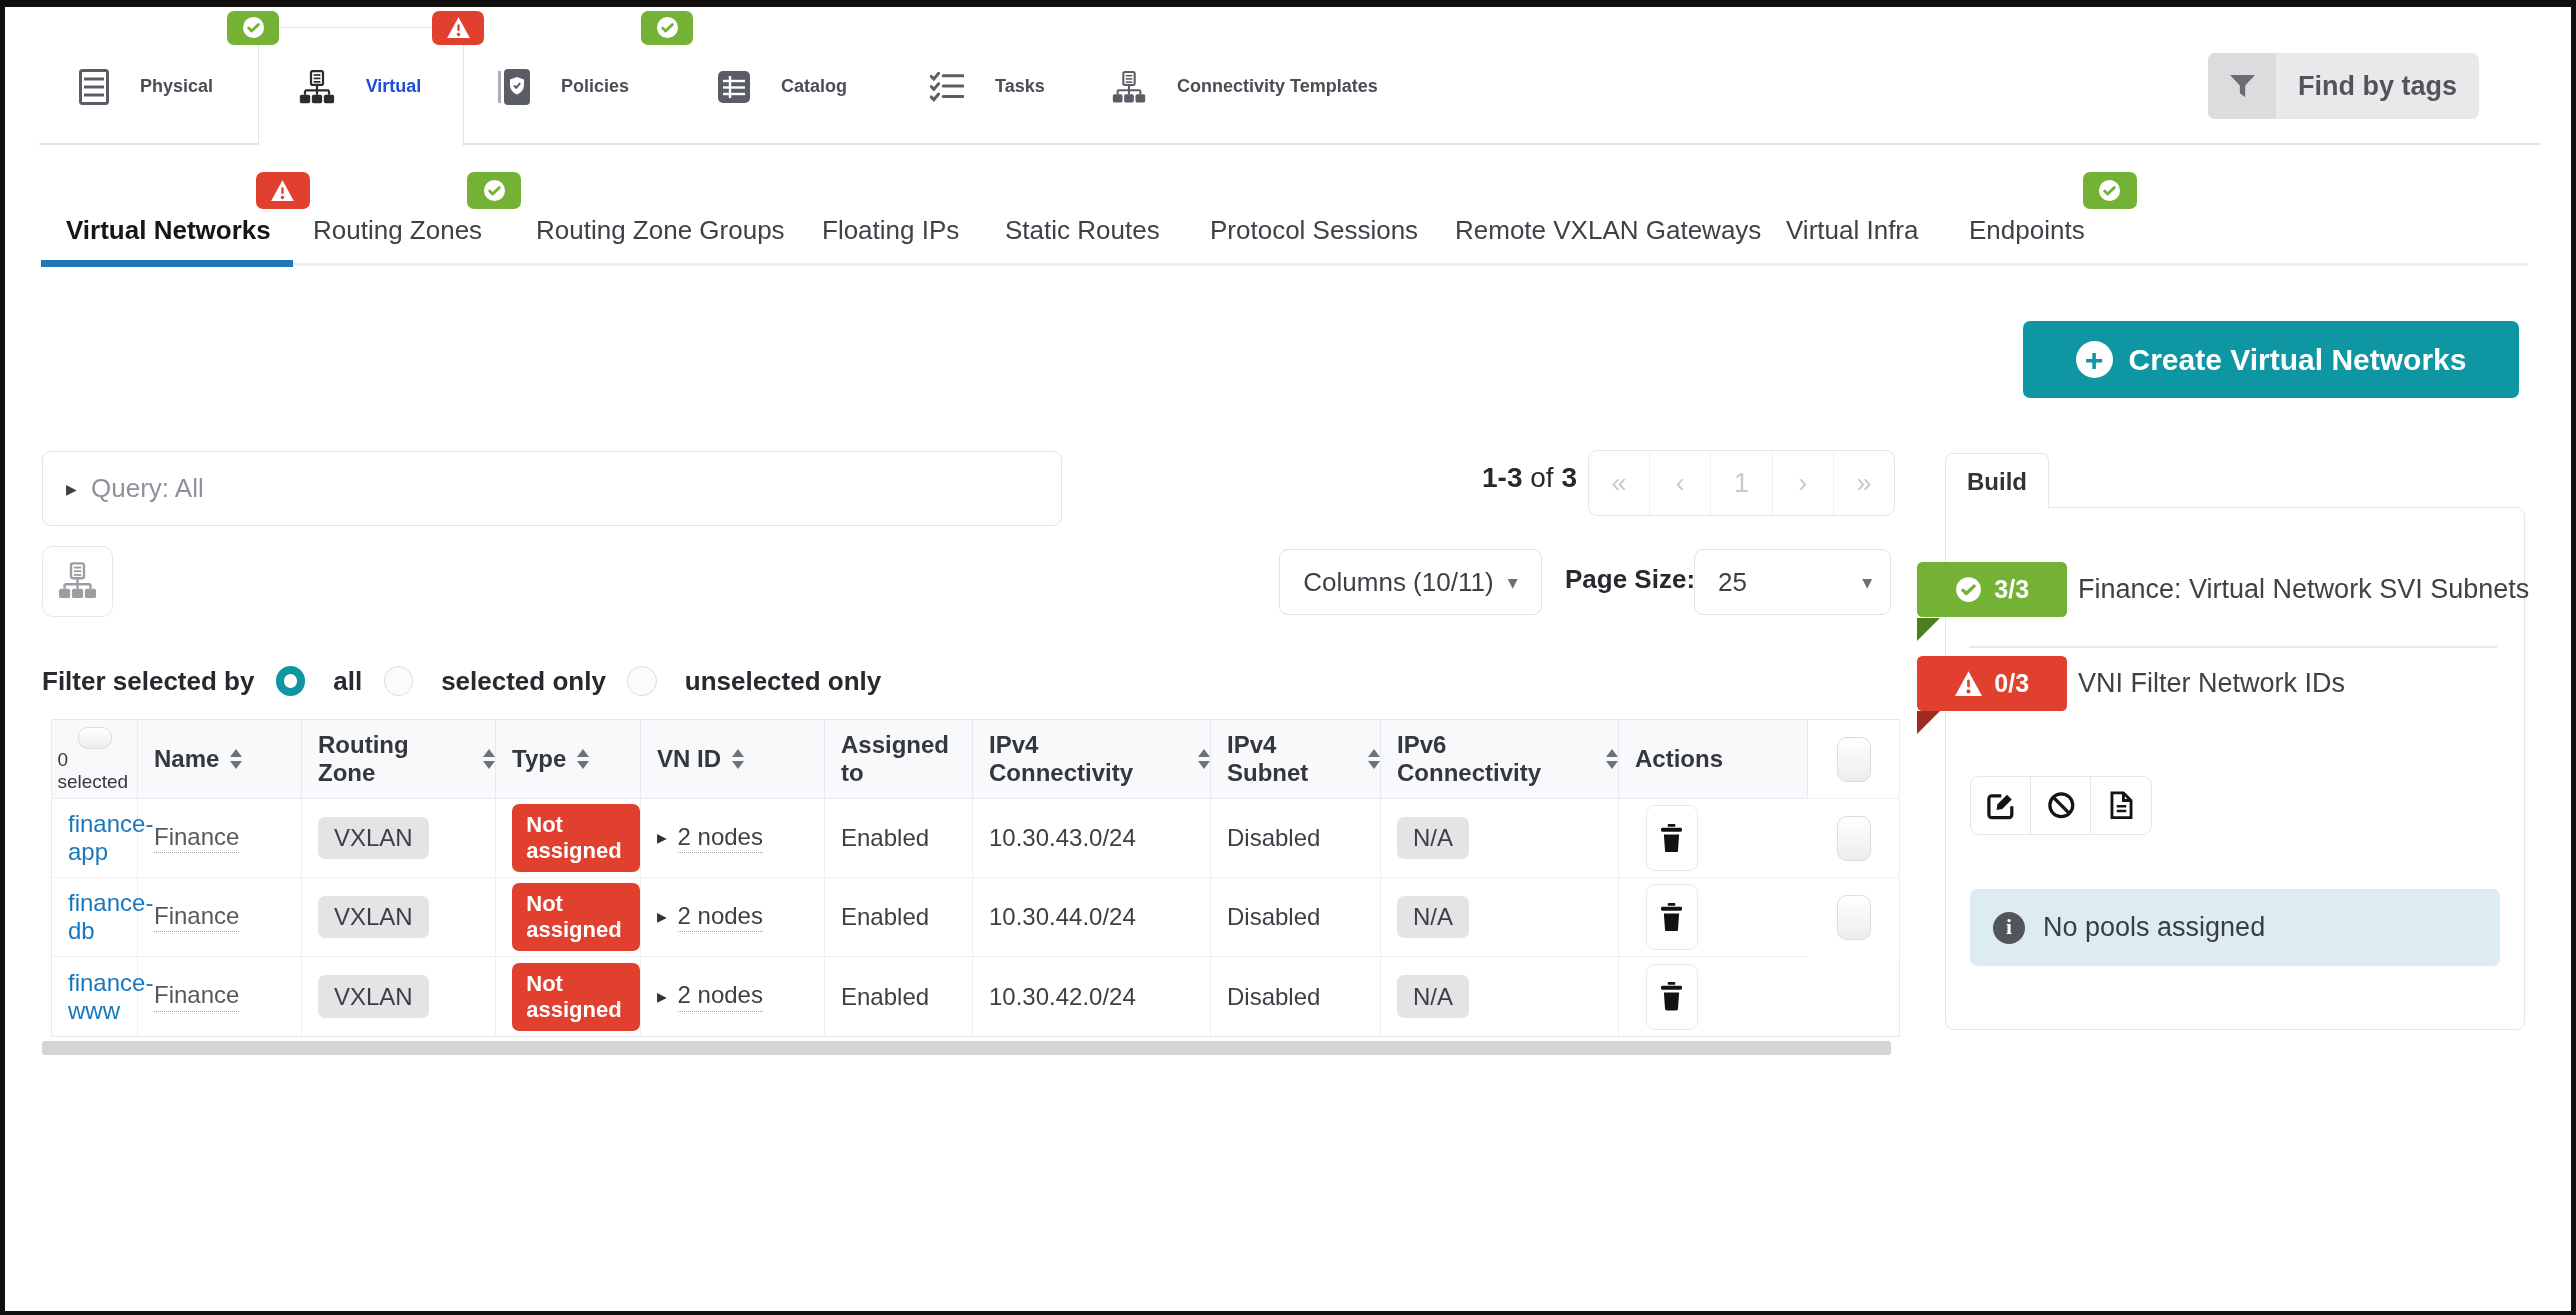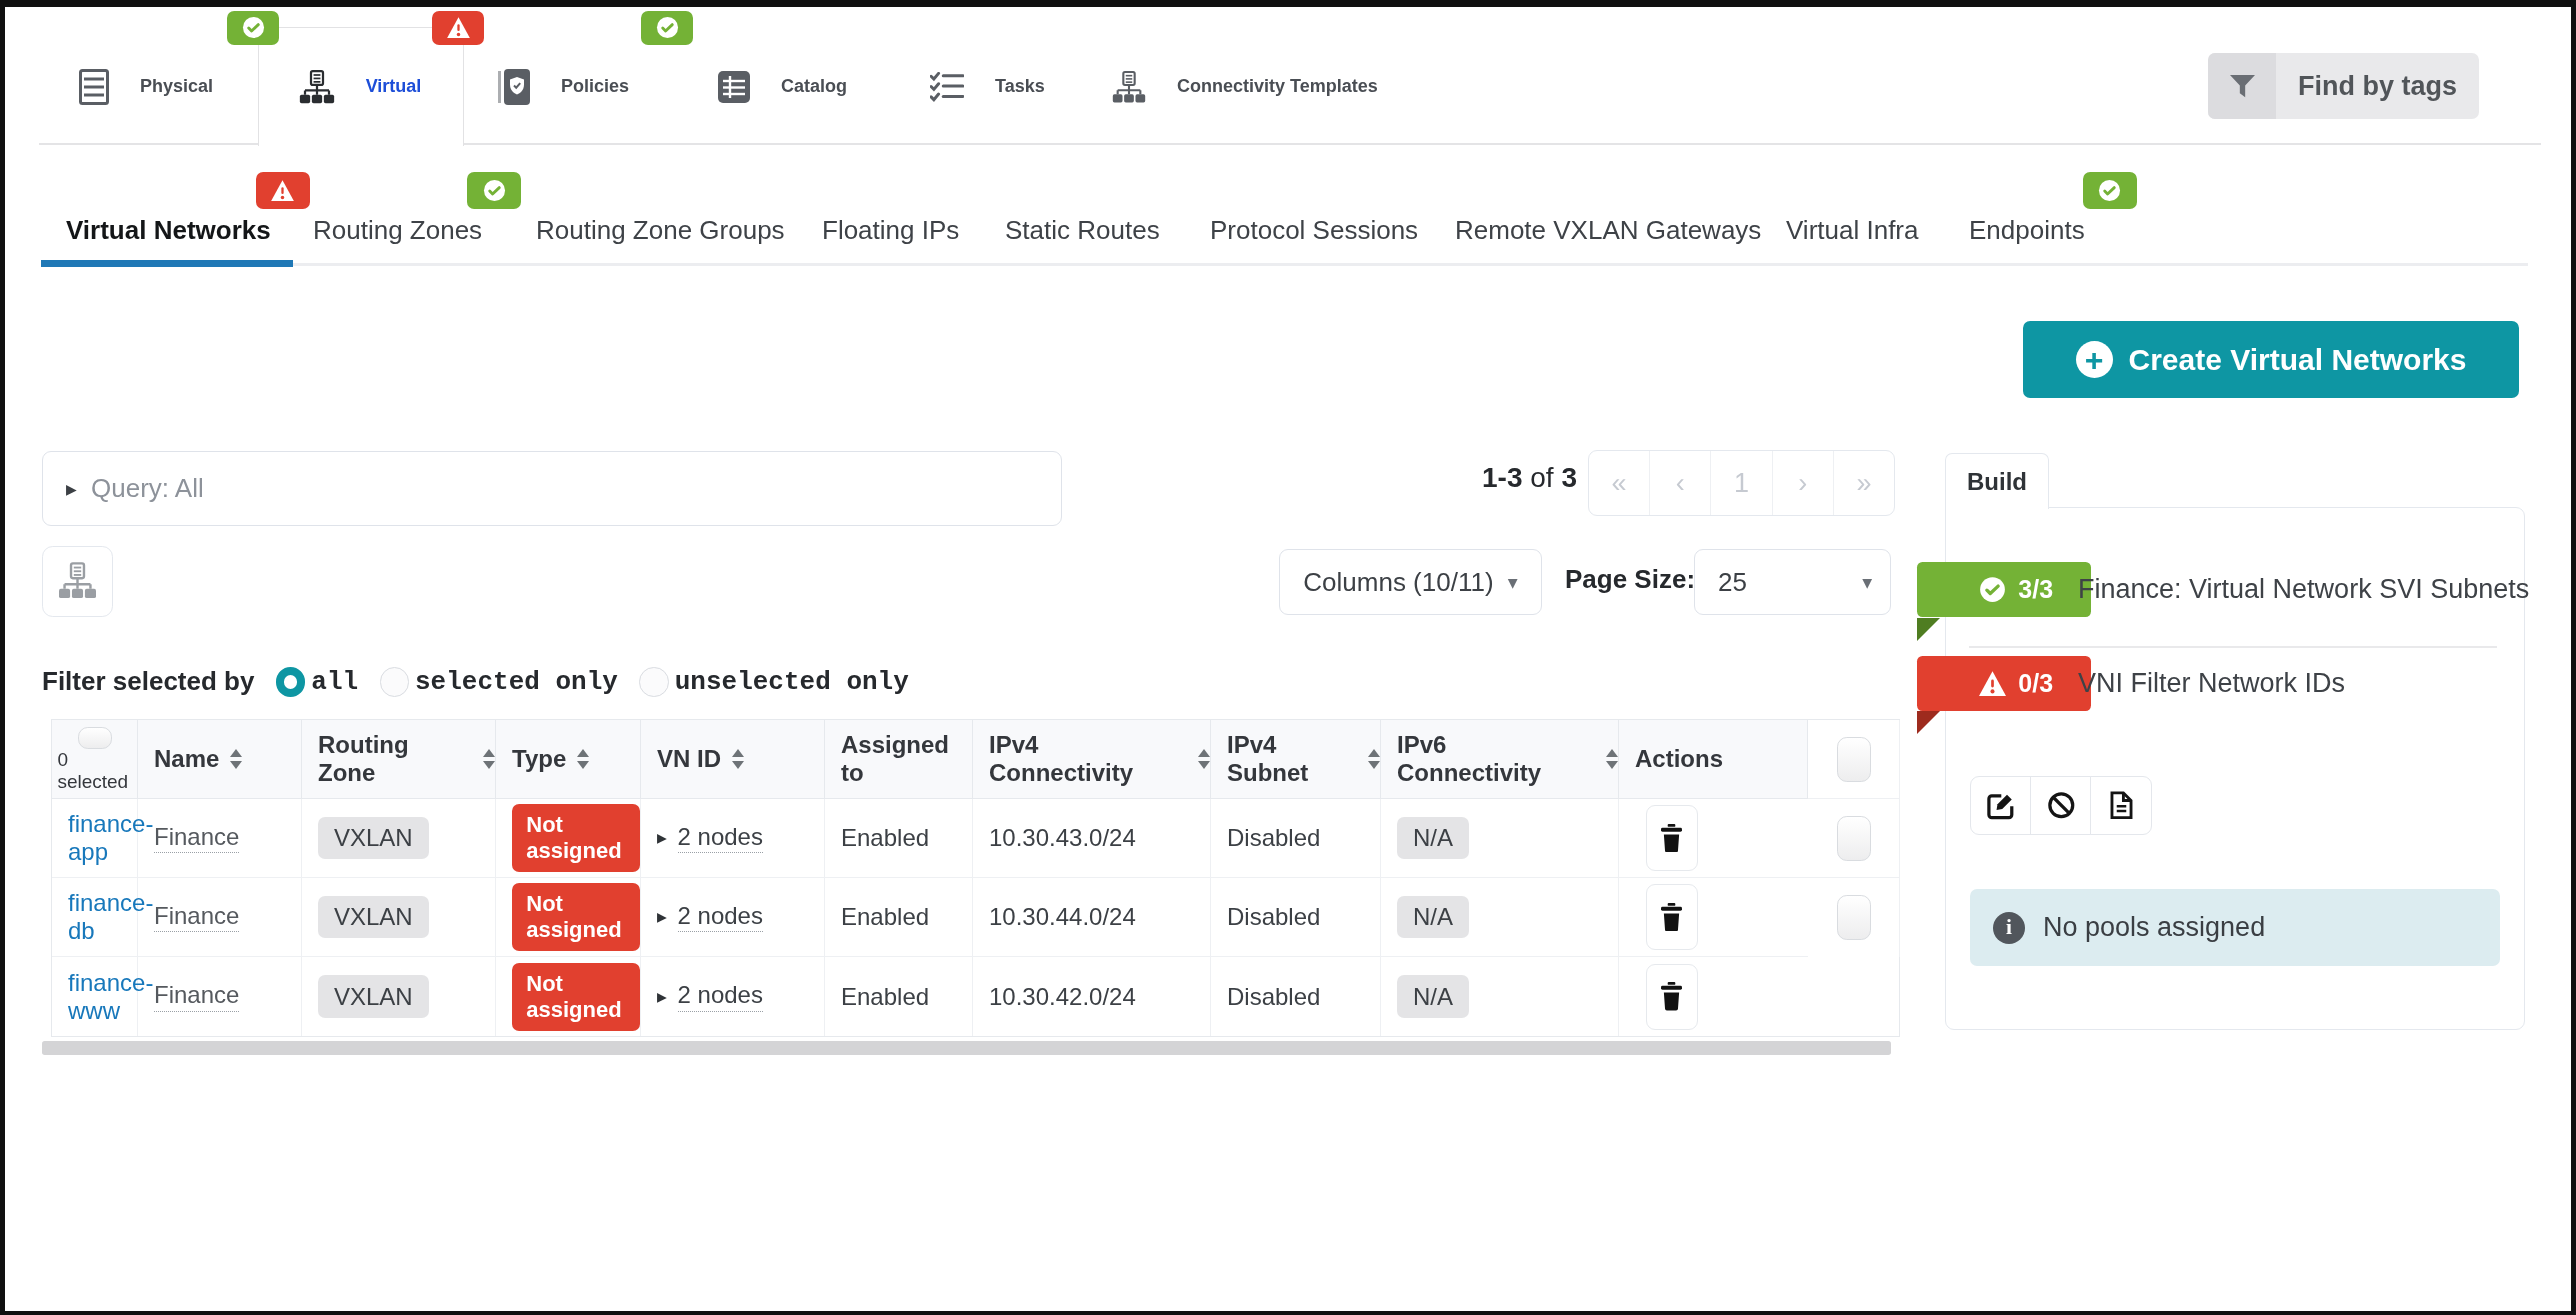--- a/index.html
+++ b/index.html
@@ -63,21 +63,21 @@
     border-radius:9px;background:#fff;display:flex;align-items:center;justify-content:space-between;
     padding:0 18px 0 23px;font-size:26px;color:#3c4045;box-sizing:border-box;cursor:pointer;}
   .caret-dn{font-size:19.6px;color:#6a6f76;}
 
   
   .filter-row{position:absolute;left:37px;top:654px;height:41px;display:flex;align-items:center;gap:21.4px;
     font-size:26px;font-weight:700;color:#26292d;}
   .radio{width:29.5px;height:29.5px;border-radius:50%;border:1.8px solid #d9dce1;background:#fbfbfc;
     box-sizing:border-box;cursor:pointer;flex:none;}
   .radio.sel{border:8px solid #0e96a3;background:#fff;}
-  .ropt{display:flex;align-items:flex-end;gap:6px;cursor:pointer;font-family:Liberation Mono, monospace;}
+  .ropt{display:flex;align-items:flex-start;gap:28px;cursor:pointer;}
 
   
   .tbl{position:absolute;left:37px;top:712px;width:1849px;display:grid;
     grid-template-columns:86px 164px 194px 145px 184px 148px 238px 170px 238px 189px 92px;
     border:1.8px solid #e6e9ed;box-sizing:border-box;background:#fff;margin-left:9px;}
   .tbl .hc{height:79px;background:#f8f9fb;border-right:1.8px solid #e6e9ed;border-bottom:1.8px solid #e6e9ed;
     display:flex;align-items:center;padding-left:16px;box-sizing:border-box;font-size:24px;font-weight:700;
     color:#34373c;cursor:pointer;}
   .tbl .hc:nth-child(11){border-right:none;}
   .tbl .c{height:79px;border-right:1.8px solid #eef0f3;border-bottom:1.8px solid #eef0f3;display:flex;
@@ -108,21 +108,21 @@
   .hscroll{position:absolute;left:37px;top:1034px;width:1849px;height:14.3px;background:#d4d4d6;
     border-radius:2.7px;cursor:pointer;}
 
   
   .build-tab{position:absolute;left:1940px;top:446px;width:102px;height:55px;background:#fff;
     border:1.8px solid #e4e8ee;border-bottom:none;border-radius:7.1px 7.1px 0 0;z-index:3;display:flex;
     align-items:center;justify-content:center;font-size:24px;font-weight:700;color:#2f3337;cursor:pointer;}
   .build-panel{position:absolute;left:1940px;top:500px;width:580px;height:523px;background:#fff;
     border:1.8px solid #e4e8ee;border-radius:0 9px 9px 9px;box-sizing:border-box;z-index:1;}
   .ribbon{position:absolute;left:1912px;width:150px;height:55px;border-radius:5.4px;display:flex;
-    align-items:center;justify-content:center;gap:12.5px;color:#fff;font-size:25px;font-weight:700;z-index:4;padding-left:24px;}
+    align-items:center;justify-content:center;gap:12.5px;color:#fff;font-size:25px;font-weight:700;z-index:4;}
   .rib-green{background:#74b236;}
   .rib-red{background:#e1402f;}
   .fold{position:absolute;left:1912px;width:0;height:0;border-right:23px solid transparent;z-index:4;}
   .fold-green{border-top:23px solid #4f7d21;}
   .fold-red{border-top:23px solid #9e2b1e;}
   .rib-label{position:absolute;left:2073px;height:55px;display:flex;align-items:center;font-size:27px;
     color:#3e4247;z-index:4;cursor:pointer;}
   .bdivider{position:absolute;left:1964px;top:639px;width:528px;height:1.8px;background:#e9e9eb;z-index:2;}
   .bactions{position:absolute;left:1965px;top:769px;display:flex;z-index:2;}
   .bact{width:62px;height:59px;border:1.8px solid #e4e7ec;background:#fff;display:flex;align-items:center;

